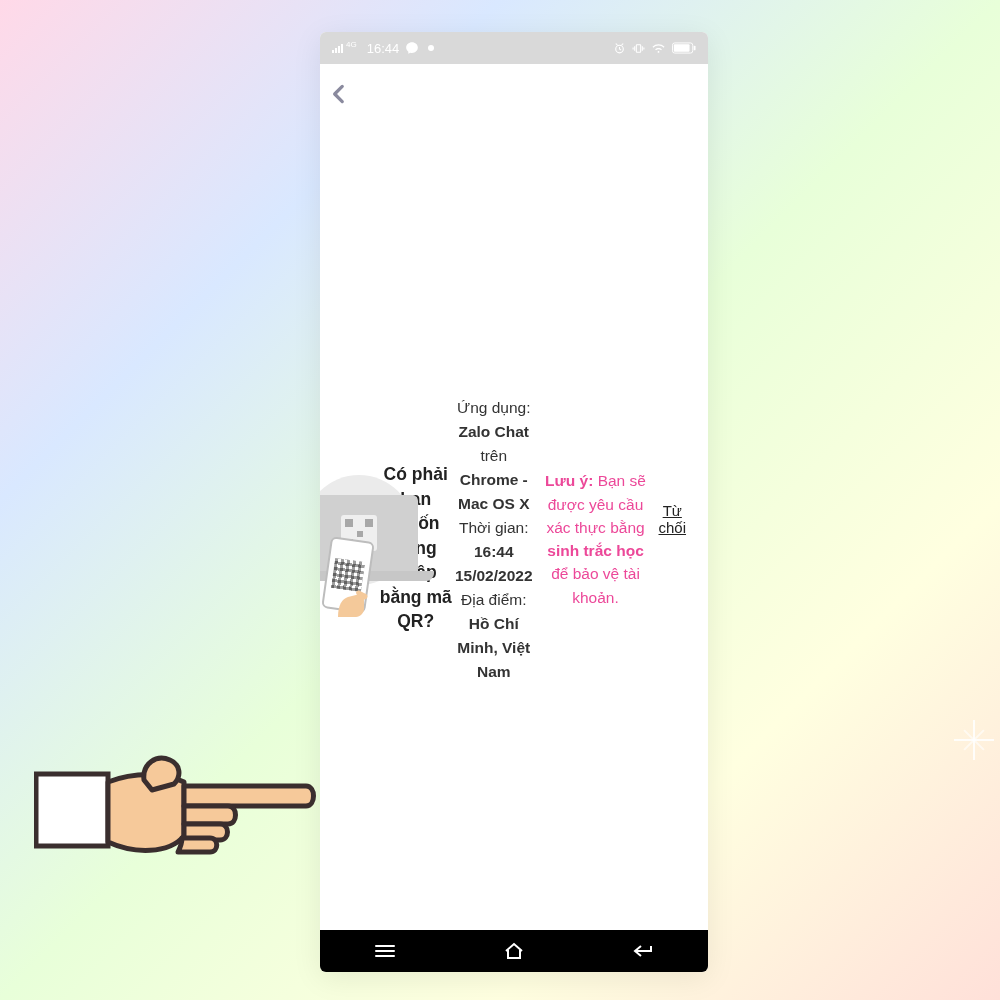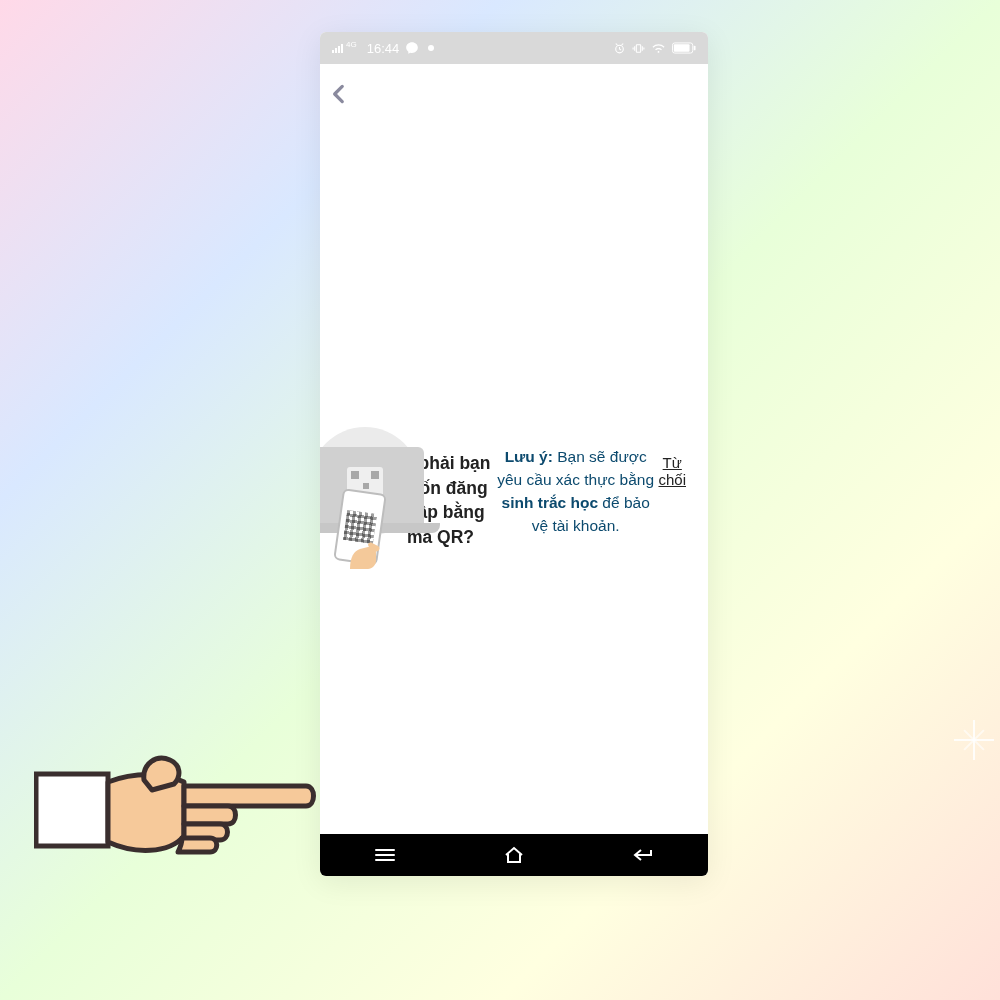--- a/index.html
+++ b/index.html
@@ -21,21 +21,21 @@
   .sparkle::after  { width:40px; height:2px; transform:translate(-50%,-50%); }
   .sparkle .x1, .sparkle .x2 {
     position:absolute; left:50%; top:50%; width:2px; height:28px;
     background:rgba(255,255,255,0.6);
   }
   .sparkle .x1 { transform:translate(-50%,-50%) rotate(45deg); }
   .sparkle .x2 { transform:translate(-50%,-50%) rotate(-45deg); }
 
   .phone {
     position: absolute; left: 320px; top: 32px;
-    width: 388px; height: 844px;
+    width: 388px; height: 940px;
     background: #fff; border-radius: 6px;
     box-shadow: 0 6px 30px rgba(0,0,0,0.08);
     overflow: hidden;
     display: flex; flex-direction: column;
   }
   .status-bar {
     height: 32px; background: #d9d9d9; color:#fff;
     display:flex; align-items:center; justify-content:space-between;
     padding: 0 12px; font-size: 12px; font-weight:500;
   }
@@ -61,21 +61,21 @@
   .hp-phone { width:44px; height:72px; background:#fff; border:2px solid #bdbdbd; border-radius:6px; transform:rotate(8deg); display:flex; align-items:center; justify-content:center; }
   .hp-phone .qr2 { width:30px; height:30px; background:repeating-linear-gradient(0deg,#9e9e9e 0 3px,#fff 3px 6px),repeating-linear-gradient(90deg,#9e9e9e 0 3px,#fff 3px 6px); background-blend-mode:multiply; }
   .hp-hand { position:absolute; right:-4px; bottom:-6px; width:38px; height:28px; }
   .hp-hand svg { display:block; }
 
   .heading { margin-top: 42px; font-size: 17.5px; font-weight:600; color:#222; text-align:center; line-height:1.4; }
 
   .info { margin-top: 26px; text-align:center; color:#333; font-size:15.5px; line-height:1.55; }
   .info b { font-weight:700; }
 
-  .note { margin-top: 24px; text-align:center; color:#0c4a6e; font-size:15.5px; line-height:1.5; padding: 0 4px; }
+  .note { margin-top: 24px; text-align:center; color:#ec4899; font-size:15.5px; line-height:1.5; padding: 0 4px; }
   .note b { font-weight:700; }
 
   .spacer { flex:1; }
 
   .btn-wrap { position:relative; width: 100%; margin-bottom: 6px; }
   .highlight { position:absolute; left:-10px; right:-10px; top:-14px; bottom:-14px; border:6px solid #ff1a1a; border-radius:22px; pointer-events:none; }
   .login-btn {
     width:100%; height:46px; border:none; border-radius:23px;
     background: linear-gradient(180deg,#2196f3,#1e88e5);
     color:#fff; font-size:15px; font-weight:700; letter-spacing:0.5px;
@@ -180,20 +180,36 @@
           <svg width="38" height="28" viewBox="0 0 38 28">
               <path d="M2 28 C2 16 6 10 12 8 L20 6 C24 5 28 8 28 12 L28 20 C28 24 24 28 20 28 Z" fill="#f4c99a"></path>
               <path d="M20 4 C20 2 22 1 24 2 L30 5 C32 6 32 9 30 10 L24 12 Z" fill="#f4c99a"></path>
             </svg>
         </div>
       </div>
     </div>
 
     <div class="heading">Có phải bạn muốn đăng nhập bằng mã QR?</div>
 
+    <div class="info">
+      <div>
+        <span>Ứng dụng:</span>
+        <b>Zalo Chat</b>
+        <span>trên</span>
+        <b>Chrome - Mac OS X</b>
+      </div>
+      <div>
+        <span>Thời gian:</span>
+        <b>16:44 15/02/2022</b>
+      </div>
+      <div>
+        <span>Địa điểm:</span>
+        <b>Hồ Chí Minh, Việt Nam</b>
+      </div>
+    </div>
 
     <div class="note">
       <b>Lưu ý:</b>
       <span>Bạn sẽ được yêu cầu xác thực bằng</span>
       <b>sinh trắc học</b>
       <span>để bảo vệ tài khoản.</span>
     </div>
 
     <div class="spacer"></div>
 

